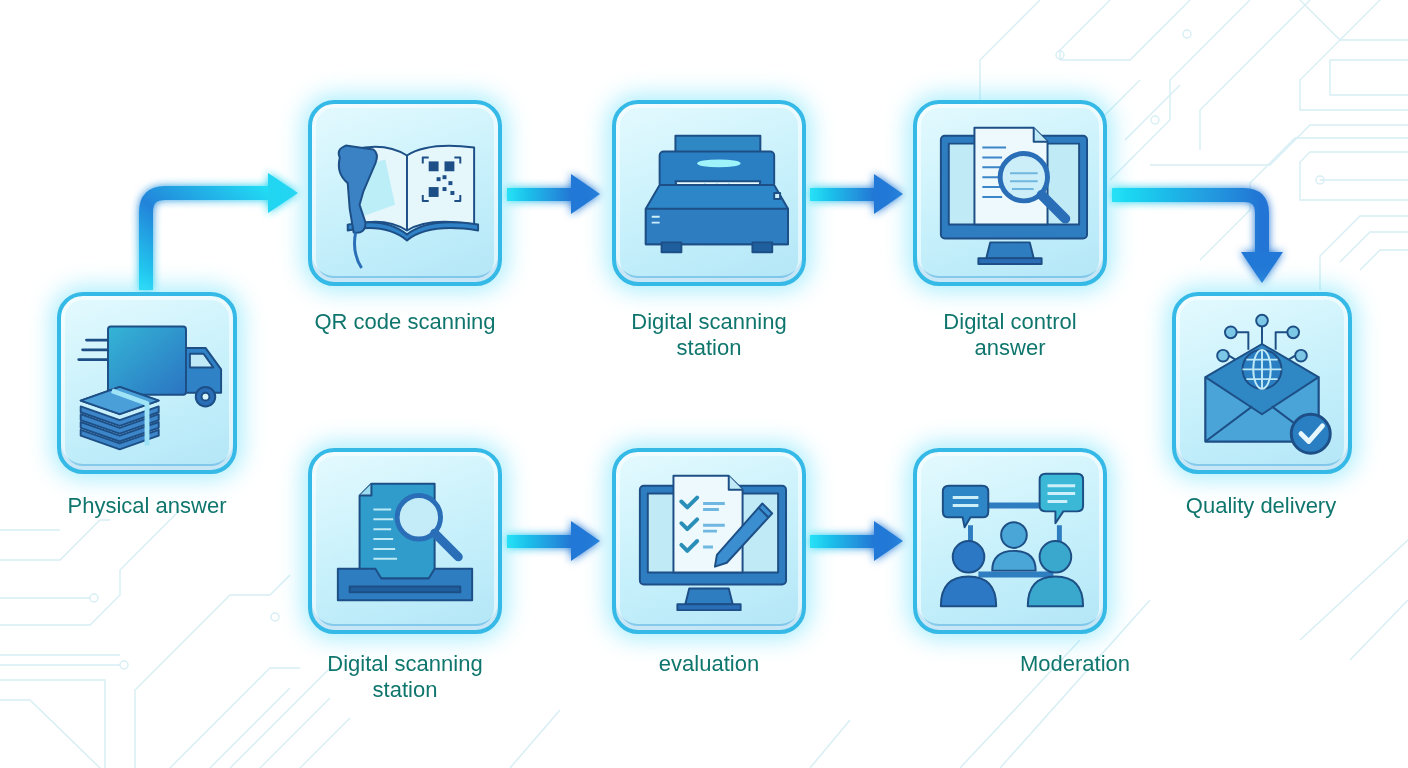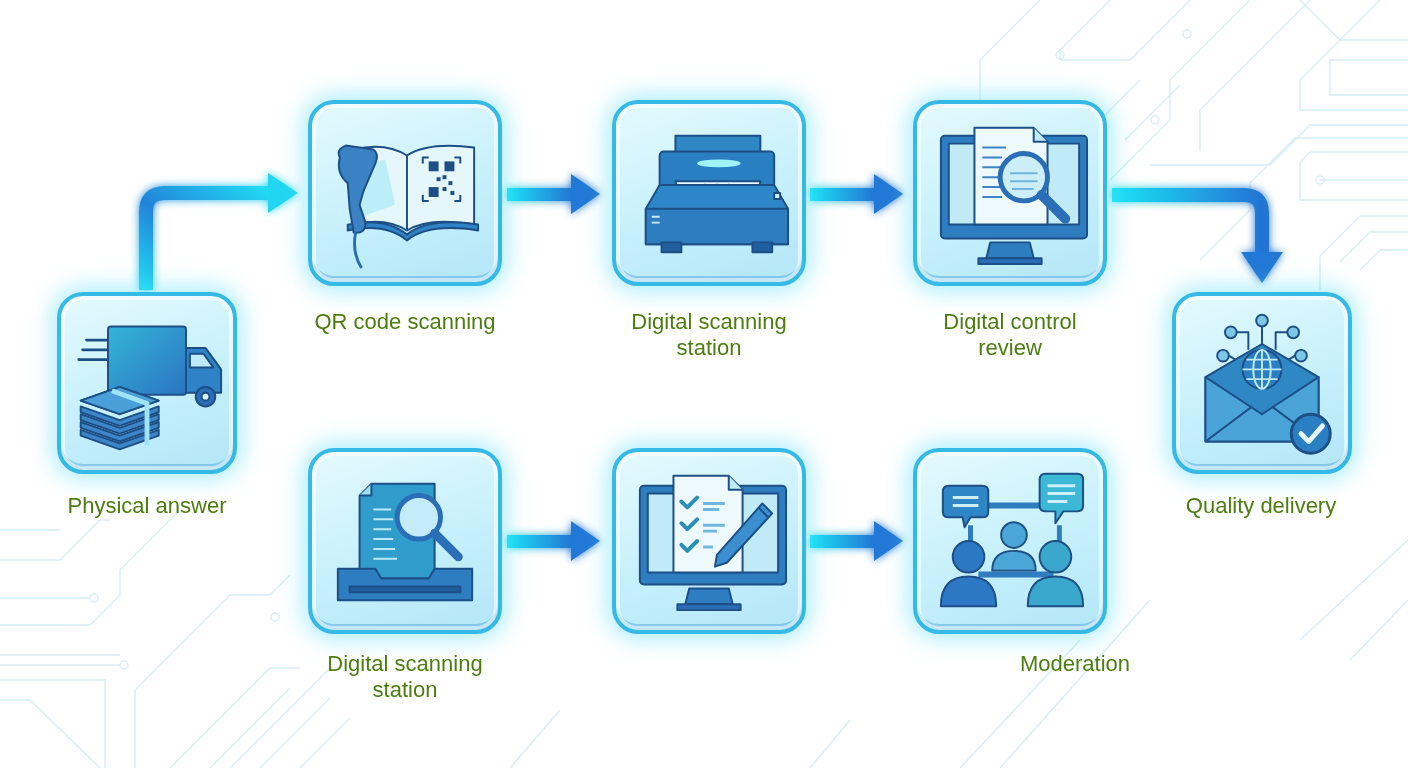--- a/index.html
+++ b/index.html
@@ -4,21 +4,21 @@
 <style>
   html, body { margin:0; padding:0; }
   body { width:1408px; height:768px; position:relative; overflow:hidden; background:#ffffff; font-family:"Liberation Sans", "DejaVu Sans", sans-serif; }
   .bg { position:absolute; left:0; top:0; width:1408px; height:768px; }
   .node { position:absolute; width:194px; height:186px; border-radius:26px;
     background:linear-gradient(160deg,#e4fafe 0%,#c6f0fb 55%,#b3e6f7 100%);
     border:4px solid #35b9e6;
     box-shadow:0 0 22px 6px rgba(80,220,250,0.45), inset 0 0 0 4px rgba(255,255,255,0.55), inset 0 -6px 0 rgba(30,140,210,0.35);
     box-sizing:border-box; }
   .node svg { position:absolute; left:12px; top:10px; width:162px; height:158px; }
-  .label { position:absolute; width:240px; text-align:center; font-size:22px; line-height:26px; color:#4d7c0f; }
+  .label { position:absolute; width:240px; text-align:center; font-size:22px; line-height:26px; color:#0f766e; }
   .arrows { position:absolute; left:0; top:0; width:1408px; height:768px; pointer-events:none; }
 </style>
 </head>
 <body>
 
 <svg class="bg" viewBox="0 0 1408 768">
   <g fill="none" stroke="#d6eef4" stroke-width="1.4">
     <path d="M1040 0 L980 60 L980 110"></path>
     <path d="M1110 0 L1060 50 L1060 60"></path>
     <path d="M1190 0 L1130 60 L1060 60"></path>
@@ -205,21 +205,21 @@
       <path d="M104 14 L104 28 L118 28" fill="#bfeaf6"></path>
       <path d="M52 34 L76 34 M52 44 L72 44 M52 54 L76 54 M52 64 L72 64 M52 74 L76 74 M52 84 L72 84" stroke="#3b85c8"></path>
       <circle cx="94" cy="64" r="24" fill="#cbeef8" stroke-width="5" stroke="#2a6eb8"></circle>
       <path d="M80 60 L108 60 M80 68 L108 68 M82 76 L104 76" stroke="#6fb7e0"></path>
       <path d="M112 82 L136 106" stroke="#2a6eb8" stroke-width="10" stroke-linecap="round"></path>
     </g>
   </svg>
 </div>
 <div class="label" style="left:890px;top:309px;">
   <div>Digital control</div>
-  <div>review</div>
+  <div>answer</div>
 </div>
 
 <div class="node" style="left:1172px;top:292px;width:180px;height:182px;">
   <svg viewBox="0 0 160 160" style="left:8px;top:8px;width:156px;height:158px;">
     <g stroke="#1d4f86" stroke-width="2" stroke-linejoin="round">
       <g fill="#7cc7e6">
         <circle cx="80" cy="16" r="6"></circle>
           <circle cx="48" cy="28" r="6"></circle>
           <circle cx="112" cy="28" r="6"></circle>
         <circle cx="40" cy="52" r="6"></circle>
@@ -273,20 +273,21 @@
           <path d="M52 62 L58 68 L68 58"></path>
           <path d="M52 84 L58 90 L68 80"></path>
       </g>
       <path d="M74 42 L96 42 M74 48 L90 48 M74 64 L96 64 M74 70 L88 70 M74 86 L84 86" stroke="#6fb7e0" stroke-width="3"></path>
       <path d="M88 94 L134 42 L144 52 L98 102 L86 106 Z" fill="#3b8fd0"></path>
       <path d="M130 46 L140 56"></path>
     </g>
   </svg>
 </div>
 <div class="label" style="left:589px;top:651px;">
+  <div>evaluation</div>
 </div>
 
 <div class="node" style="left:913px;top:448px;">
   <svg viewBox="0 0 160 160">
     <g stroke="#1d4f86" stroke-width="2" stroke-linejoin="round">
       <path d="M46 44 L124 44 M48 114 L124 114" stroke="#2f7dc1" stroke-width="6"></path>
       <path d="M40 64 L40 84 M130 64 L130 84" stroke="#2f7dc1" stroke-width="5"></path>
       <path d="M12 30 Q12 24 18 24 L52 24 Q58 24 58 30 L58 50 Q58 56 52 56 L40 56 L34 66 L32 56 L18 56 Q12 56 12 50 Z" fill="#2f86c6"></path>
       <path d="M22 36 L48 36 M22 44 L48 44" stroke="#cdeffa" stroke-width="3"></path>
       <path d="M110 18 Q110 12 116 12 L148 12 Q154 12 154 18 L154 44 Q154 50 148 50 L134 50 L126 62 L126 50 L116 50 Q110 50 110 44 Z" fill="#3ab8d6"></path>

